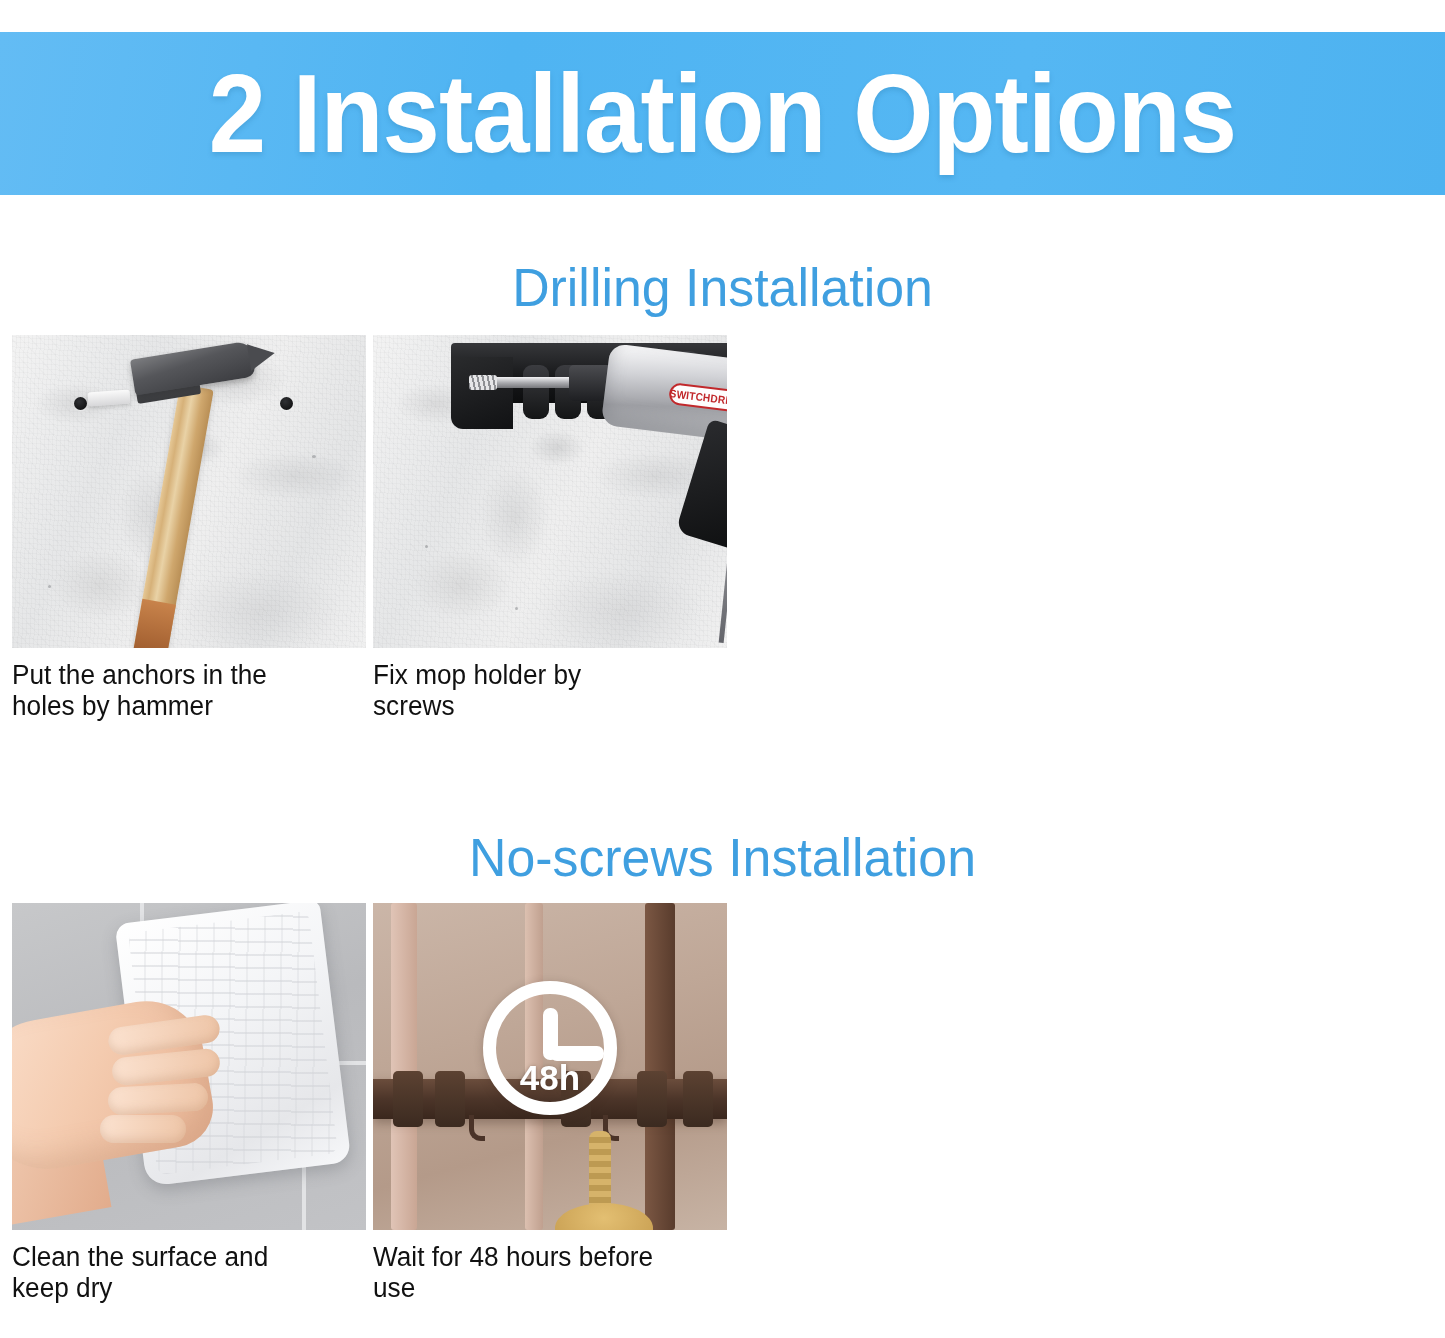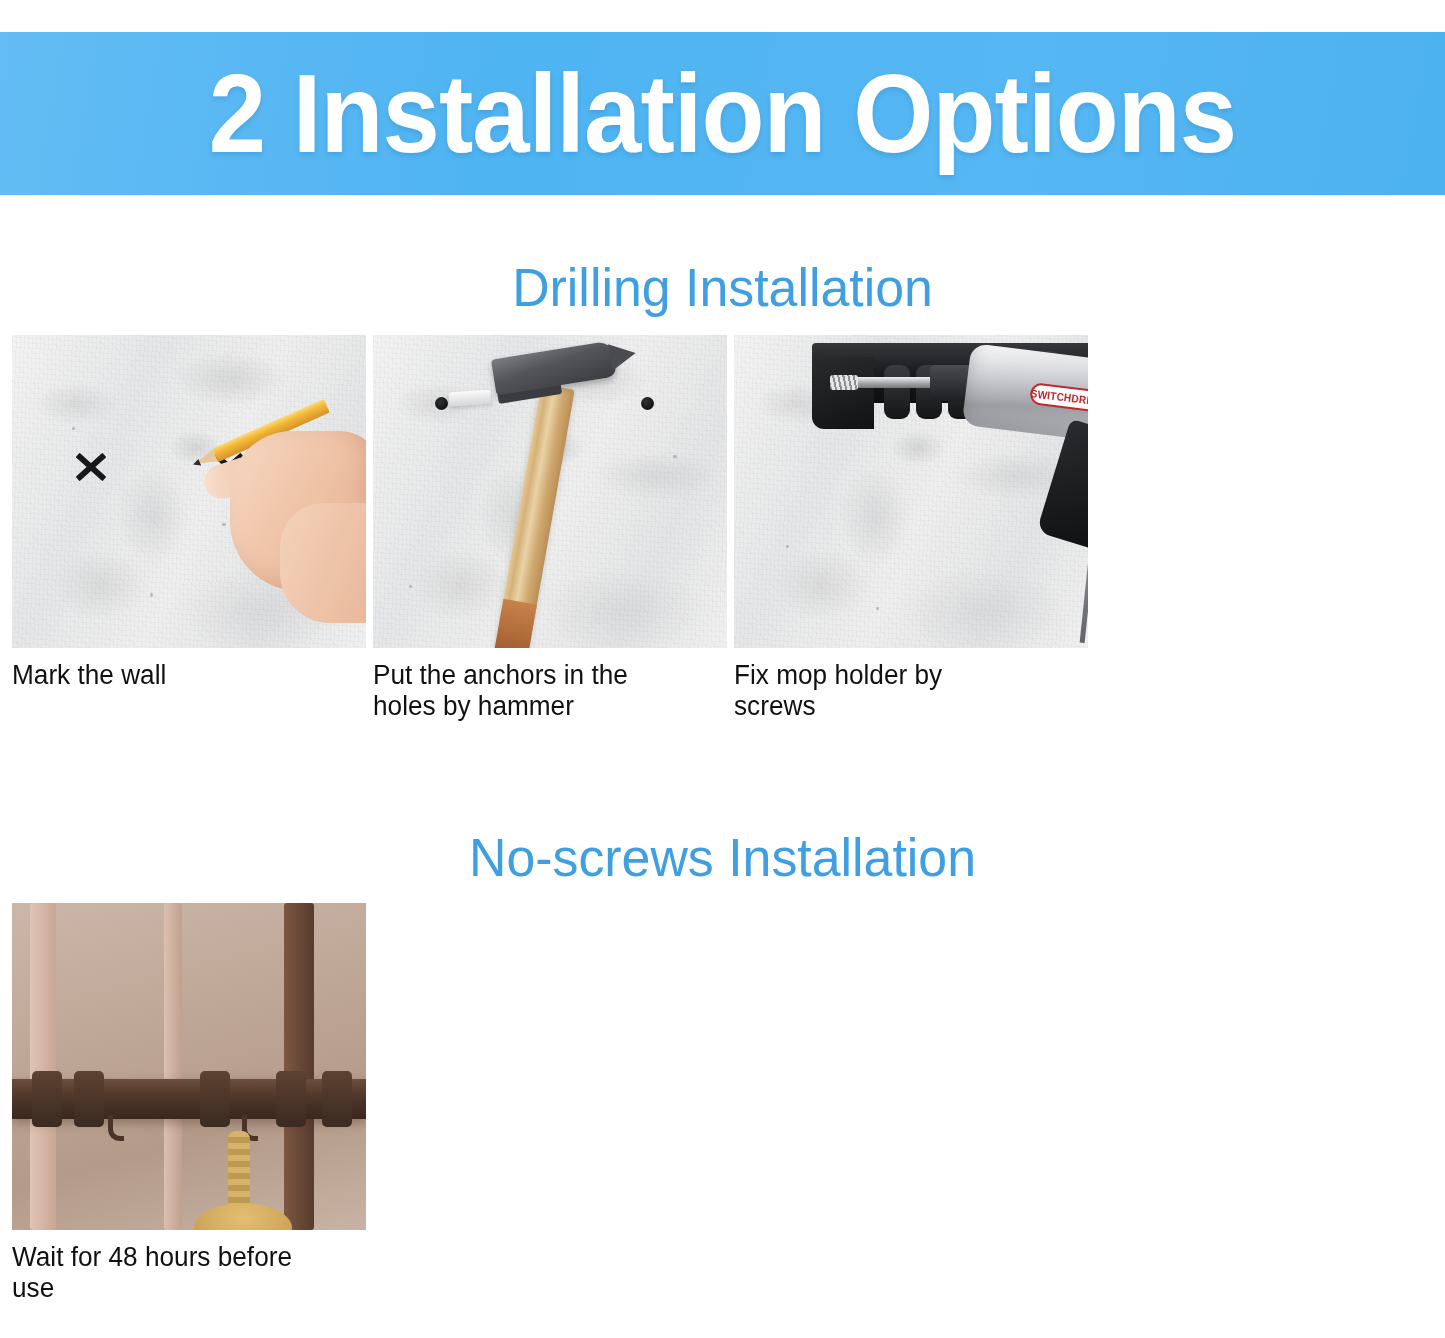--- a/index.html
+++ b/index.html
@@ -465,36 +465,20 @@
 <body>
 
 <div class="banner">
   <div class="banner-title">2 Installation Options</div>
 </div>
 
 <div class="section-head" id="head-drilling">Drilling Installation</div>
 
 <div class="row" id="row-drilling">
 
-  <div class="cell">
-    <div class="photo">
-      <div class="concrete"></div>
-      <div class="speck" style="left:60px;top:92px;width:3px;height:3px;"></div>
-      <div class="speck" style="left:210px;top:188px;width:4px;height:3px;"></div>
-      <div class="speck" style="left:138px;top:258px;width:3px;height:4px;"></div>
-      <div class="speck" style="left:292px;top:230px;width:3px;height:3px;"></div>
-      <div class="xmark" style="left:62px;top:115px;"></div>
-      <div class="xmark" style="left:200px;top:115px;"></div>
-      <div class="pencil1"></div>
-      <div class="thumb1"></div>
-      <div class="hand1"></div>
-      <div class="arm1"></div>
-    </div>
-    <div class="caption">Mark the wall</div>
-  </div>
 
 
   <div class="cell">
     <div class="photo">
       <div class="concrete"></div>
       <div class="speck" style="left:36px;top:250px;width:3px;height:3px;"></div>
       <div class="speck" style="left:300px;top:120px;width:4px;height:3px;"></div>
       <div class="hole" style="left:62px;top:62px;"></div>
       <div class="hole" style="left:268px;top:62px;"></div>
       <div class="anchor"></div>
@@ -529,36 +513,58 @@
     </div>
     <div class="caption">Fix mop holder by
 screws</div>
   </div>
 </div>
 
 <div class="section-head" id="head-noscrews">No-screws Installation</div>
 
 <div class="row" id="row-noscrews">
 
+  <div class="cell">
+    <div class="photo">
+      <div class="tilebg"></div>
+      <div class="grout" style="left:0;top:158px;width:354px;height:4px;"></div>
+      <div class="grout" style="left:128px;top:0;width:4px;height:158px;"></div>
+      <div class="grout" style="left:290px;top:162px;width:4px;height:165px;"></div>
+      <div class="towel"></div>
+      <div class="wrist5"></div>
+      <div class="hand5"></div>
+      <div class="finger" style="left:96px;top:118px;width:112px;transform:rotate(-8deg);"></div>
+      <div class="finger" style="left:100px;top:150px;width:108px;transform:rotate(-6deg);"></div>
+      <div class="finger" style="left:96px;top:182px;width:100px;transform:rotate(-3deg);"></div>
+      <div class="finger" style="left:88px;top:212px;width:86px;transform:rotate(0deg);"></div>
+    </div>
+    <div class="caption">Clean the surface and
+keep dry</div>
+  </div>
 
 
 
   <div class="cell">
     <div class="photo">
       <div class="p8bg"></div>
       <div class="pole" style="left:18px;width:26px;background:linear-gradient(90deg,#e0c4b6,#c9a694);"></div>
       <div class="pole" style="left:152px;width:18px;background:linear-gradient(90deg,#dcc0b0,#c0a08f);"></div>
       <div class="pole" style="left:272px;width:30px;background:linear-gradient(90deg,#7b5743,#593c2d);"></div>
       <div class="bar8"></div>
       <div class="clip8" style="left:20px;"></div>
       <div class="clip8" style="left:62px;"></div>
       <div class="clip8" style="left:188px;"></div>
       <div class="clip8" style="left:264px;"></div>
       <div class="clip8" style="left:310px;"></div>
       <div class="hook8" style="left:96px;"></div>
       <div class="hook8" style="left:230px;"></div>
       <div class="mop-rope"></div>
       <div class="mop-head"></div>
+      <div class="clock">
+        <div class="clock-hand-v"></div>
+        <div class="clock-hand-h"></div>
+        <div class="clock-label">48h</div>
+      </div>
     </div>
     <div class="caption">Wait for 48 hours before
 use</div>
   </div>
 </div>
 
 </body></html>

